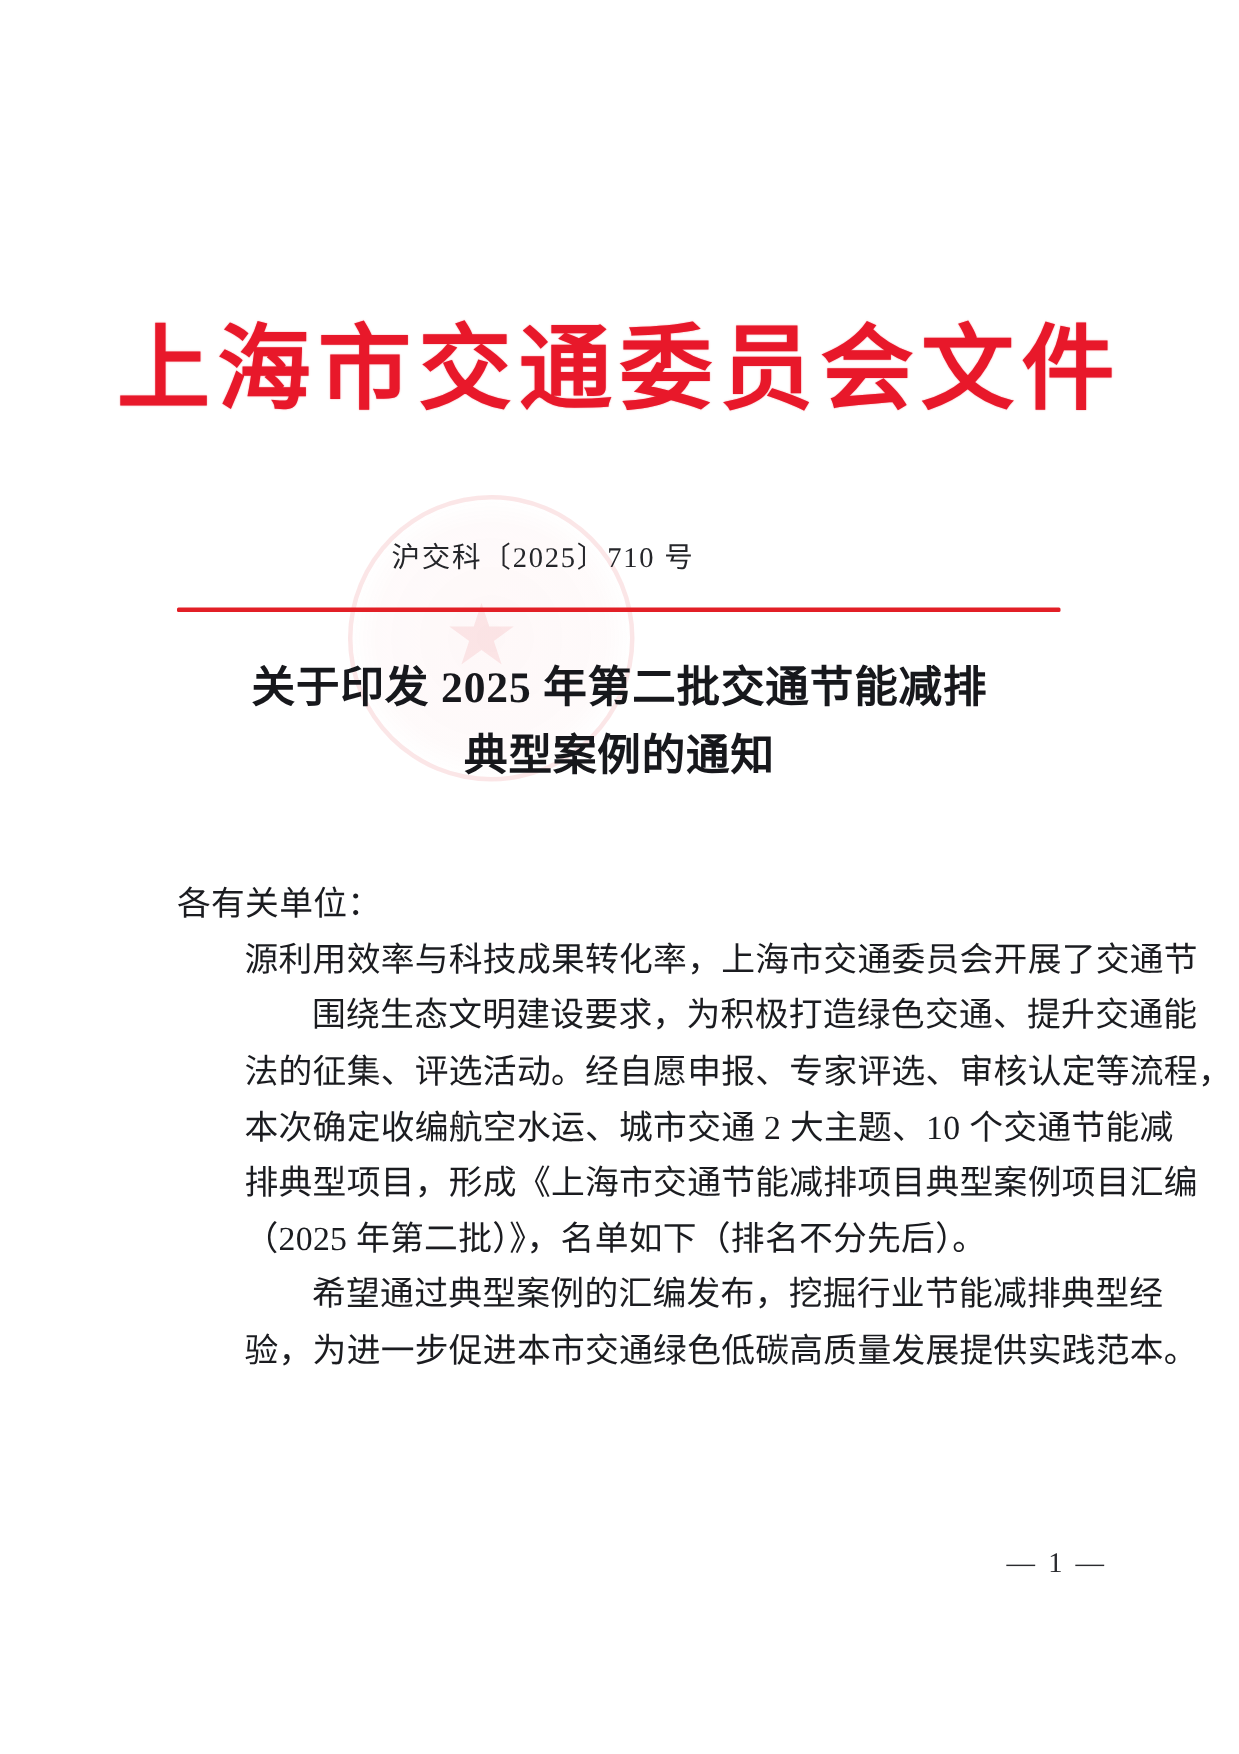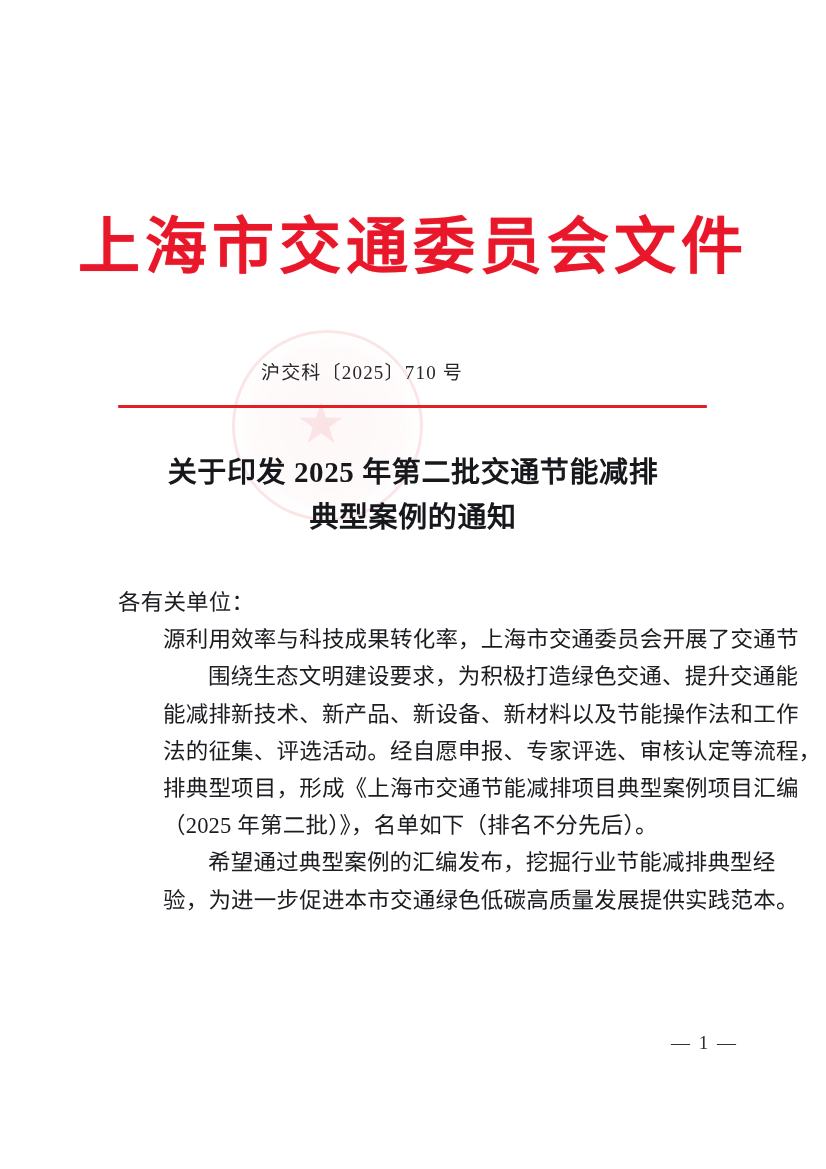--- a/index.html
+++ b/index.html
@@ -108,21 +108,20 @@
     top: 437px;
     width: 600px;
     text-align: center;
     font-family: "Liberation Serif", "DejaVu Serif", serif;
     font-weight: bold;
     font-size: 29px;
     line-height: 45px;
     letter-spacing: 0.6px;
     color: #17181c;
     z-index: 2;
-    margin-top: 13px;
   }
   .doc-title-line { display: block; white-space: nowrap; }
 
   
   .body-block {
     position: absolute;
     left: 118px;
     top: 584px;
     width: 592px;
     font-family: "Liberation Serif", "DejaVu Serif", serif;
@@ -186,22 +185,22 @@
     <span class="doc-title-line">典型案例的通知</span>
   </div>
 
   <div class="body-block">
 
     <span class="salutation">各有关单位：</span>
 
     <span class="para">
       <span class="para-line">源利用效率与科技成果转化率，上海市交通委员会开展了交通节</span>
       <span class="para-line indent">围绕生态文明建设要求，为积极打造绿色交通、提升交通能</span>
-      <span class="para-line">能减排新技术、新产品、新设备、新材料以及节能操作法和工作</span>
       <span class="para-line">法的征集、评选活动。经自愿申报、专家评选、审核认定等流程，</span>
+      <span class="para-line">本次确定收编航空水运、城市交通 2 大主题、10 个交通节能减</span>
       <span class="para-line">排典型项目，形成《上海市交通节能减排项目典型案例项目汇编</span>
       <span class="para-line">（2025 年第二批）》，名单如下（排名不分先后）。</span>
     </span>
 
     <span class="para">
       <span class="para-line indent">希望通过典型案例的汇编发布，挖掘行业节能减排典型经</span>
       <span class="para-line">验，为进一步促进本市交通绿色低碳高质量发展提供实践范本。</span>
     </span>
 
 

